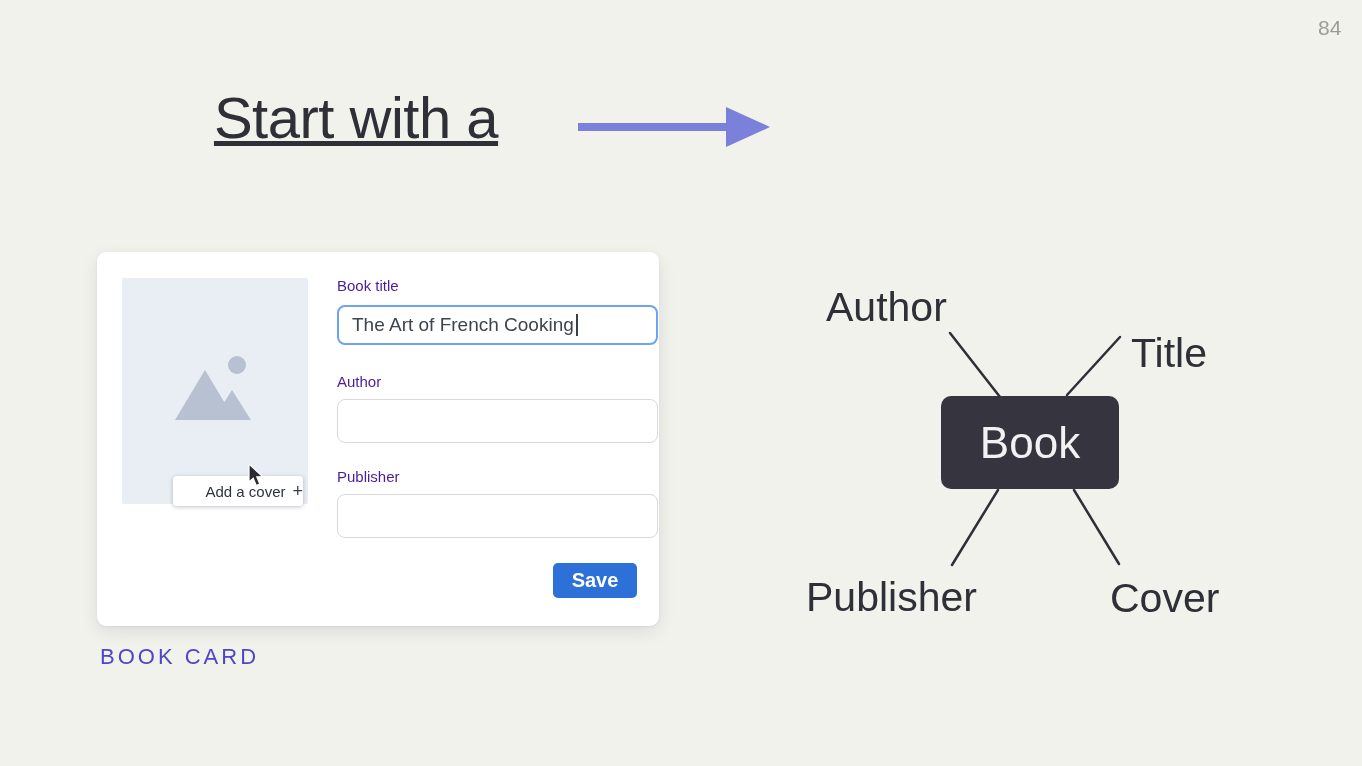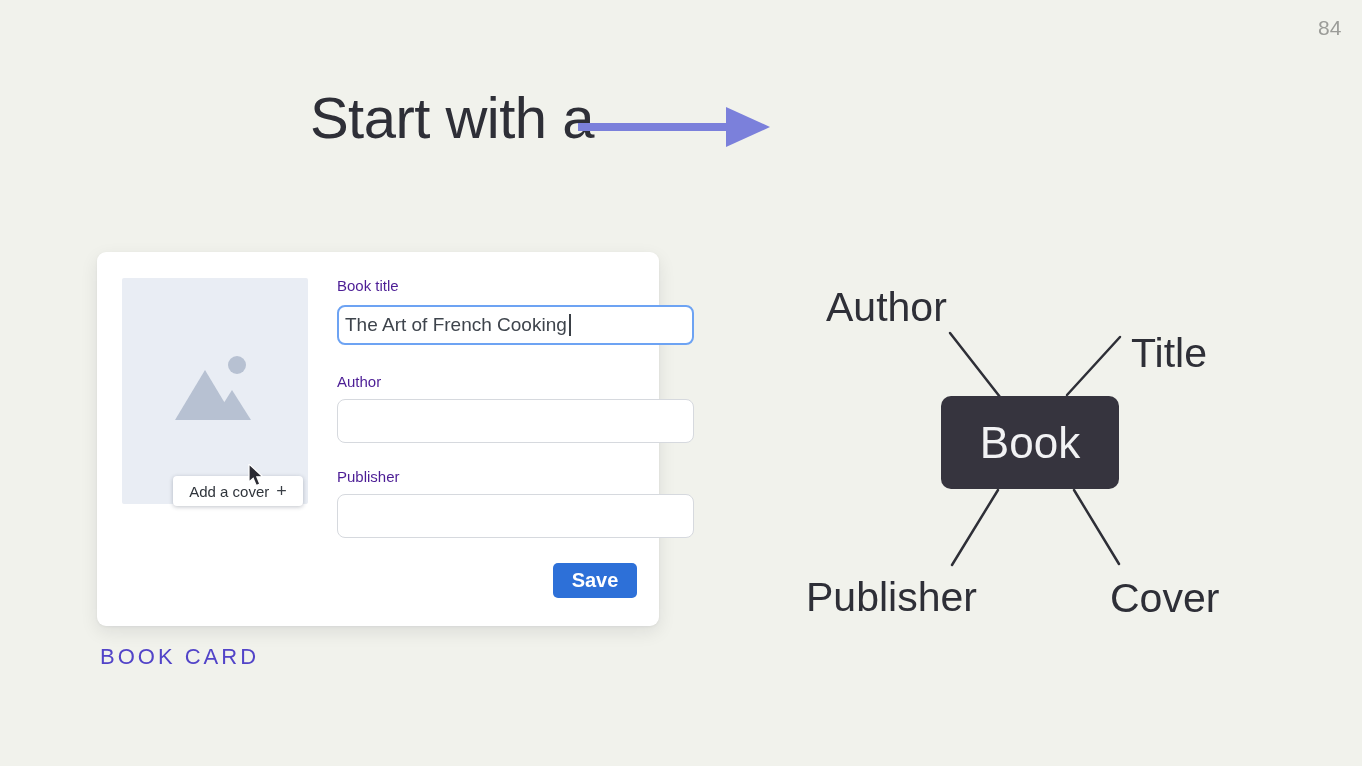--- a/index.html
+++ b/index.html
@@ -13,21 +13,21 @@
   }
 
   .page-number {
     position: absolute; left: 1318px; top: 16px;
     font-size: 21px; color: #9b9c98;
   }
 
   .heading {
     position: absolute;
     font-size: 58px; line-height: 64px; font-weight: 500;
-    color: #2e2f37; text-align: right; letter-spacing: -0.5px;
+    color: #2e2f37; text-align: center; letter-spacing: -0.5px; text-decoration: underline;
   }
   .heading-left  { left: 118px; top: 86px; width: 476px; }
   .heading-right { left: 795px; top: 86px; width: 470px; }
 
   .arrow-svg { position: absolute; left: 576px; top: 105px; }
 
   
   .card {
     position: absolute; left: 97px; top: 252px;
     width: 562px; height: 374px;
@@ -39,34 +39,34 @@
     width: 186px; height: 226px;
     background: #e9edf4; border-radius: 2px;
   }
   .mountain-svg { position: absolute; left: 52px; top: 76px; }
 
   .add-cover-btn {
     position: absolute; left: 51px; top: 198px;
     width: 130px; height: 30px;
     background: #ffffff; border: none; border-radius: 4px;
     box-shadow: 0 1px 4px rgba(30,40,60,.28);
-    display: flex; align-items: center; justify-content: center; gap: 7px;
+    display: flex; align-items: center; justify-content: flex-end; gap: 7px;
     font-family: inherit; font-size: 15px; font-weight: 500; color: #2f343b;
     cursor: pointer;
   }
   .add-cover-btn .plus { font-size: 18px; font-weight: 400; color: #3a3f46; }
 
   .field-label {
     position: absolute; left: 240px;
     font-size: 15px; color: #4c1d95;
   }
   .text-input {
-    position: absolute; left: 240px; width: 357px;
+    position: absolute; left: 240px; width: 321px;
     background: #ffffff; border-radius: 8px;
-    display: flex; align-items: center; padding: 0 6px;
+    display: flex; align-items: center; padding: 0 13px;
     font-size: 19px; color: #3e444c;
     white-space: nowrap; overflow: hidden;
   }
   .input-plain   { border: 1px solid #d6d9de; height: 44px; }
   .input-focused { border: 2px solid #6da3f3; height: 40px; }
   .caret {
     display: inline-block; width: 2px; height: 22px;
     background: #3b4046; margin-left: 2px; flex: 0 0 auto;
   }
 

